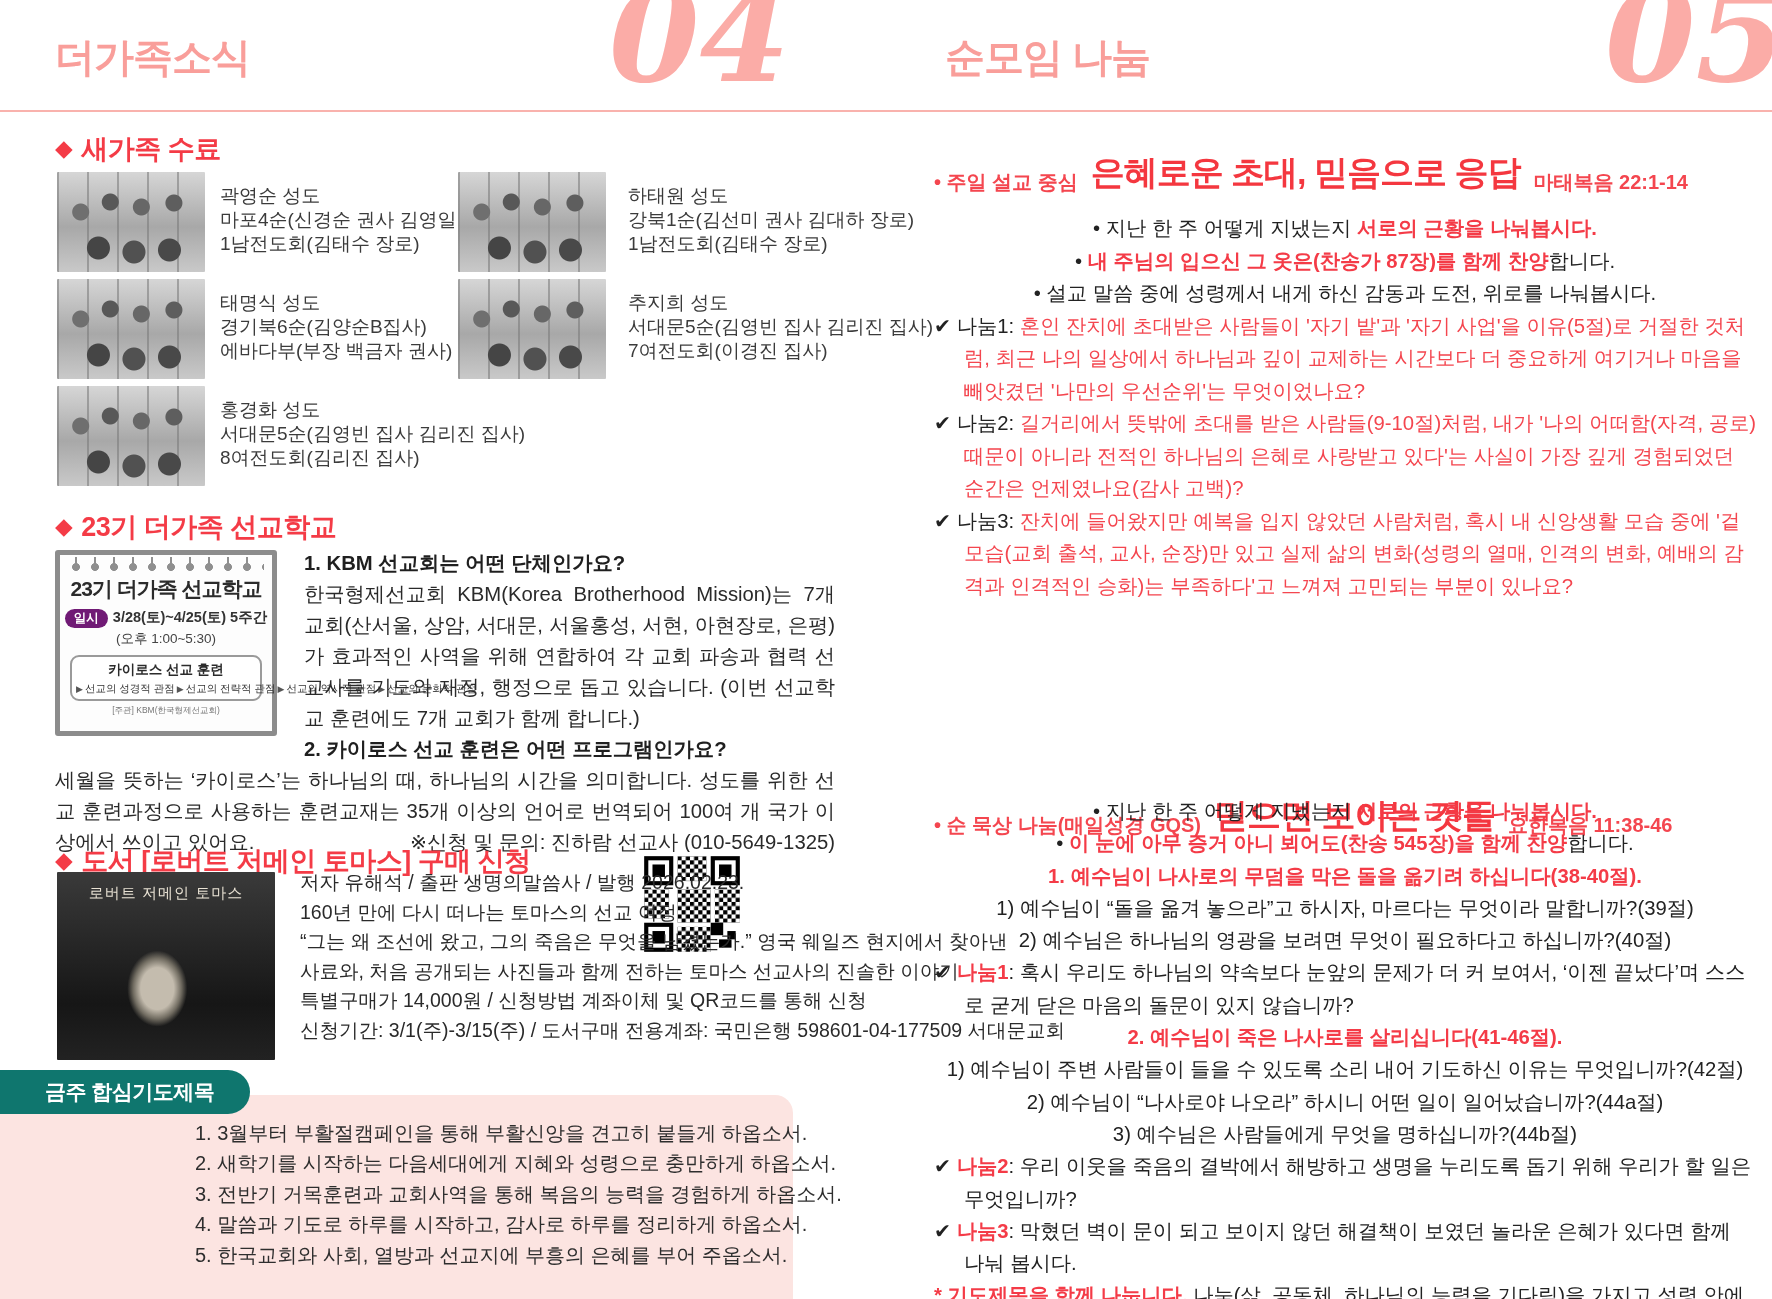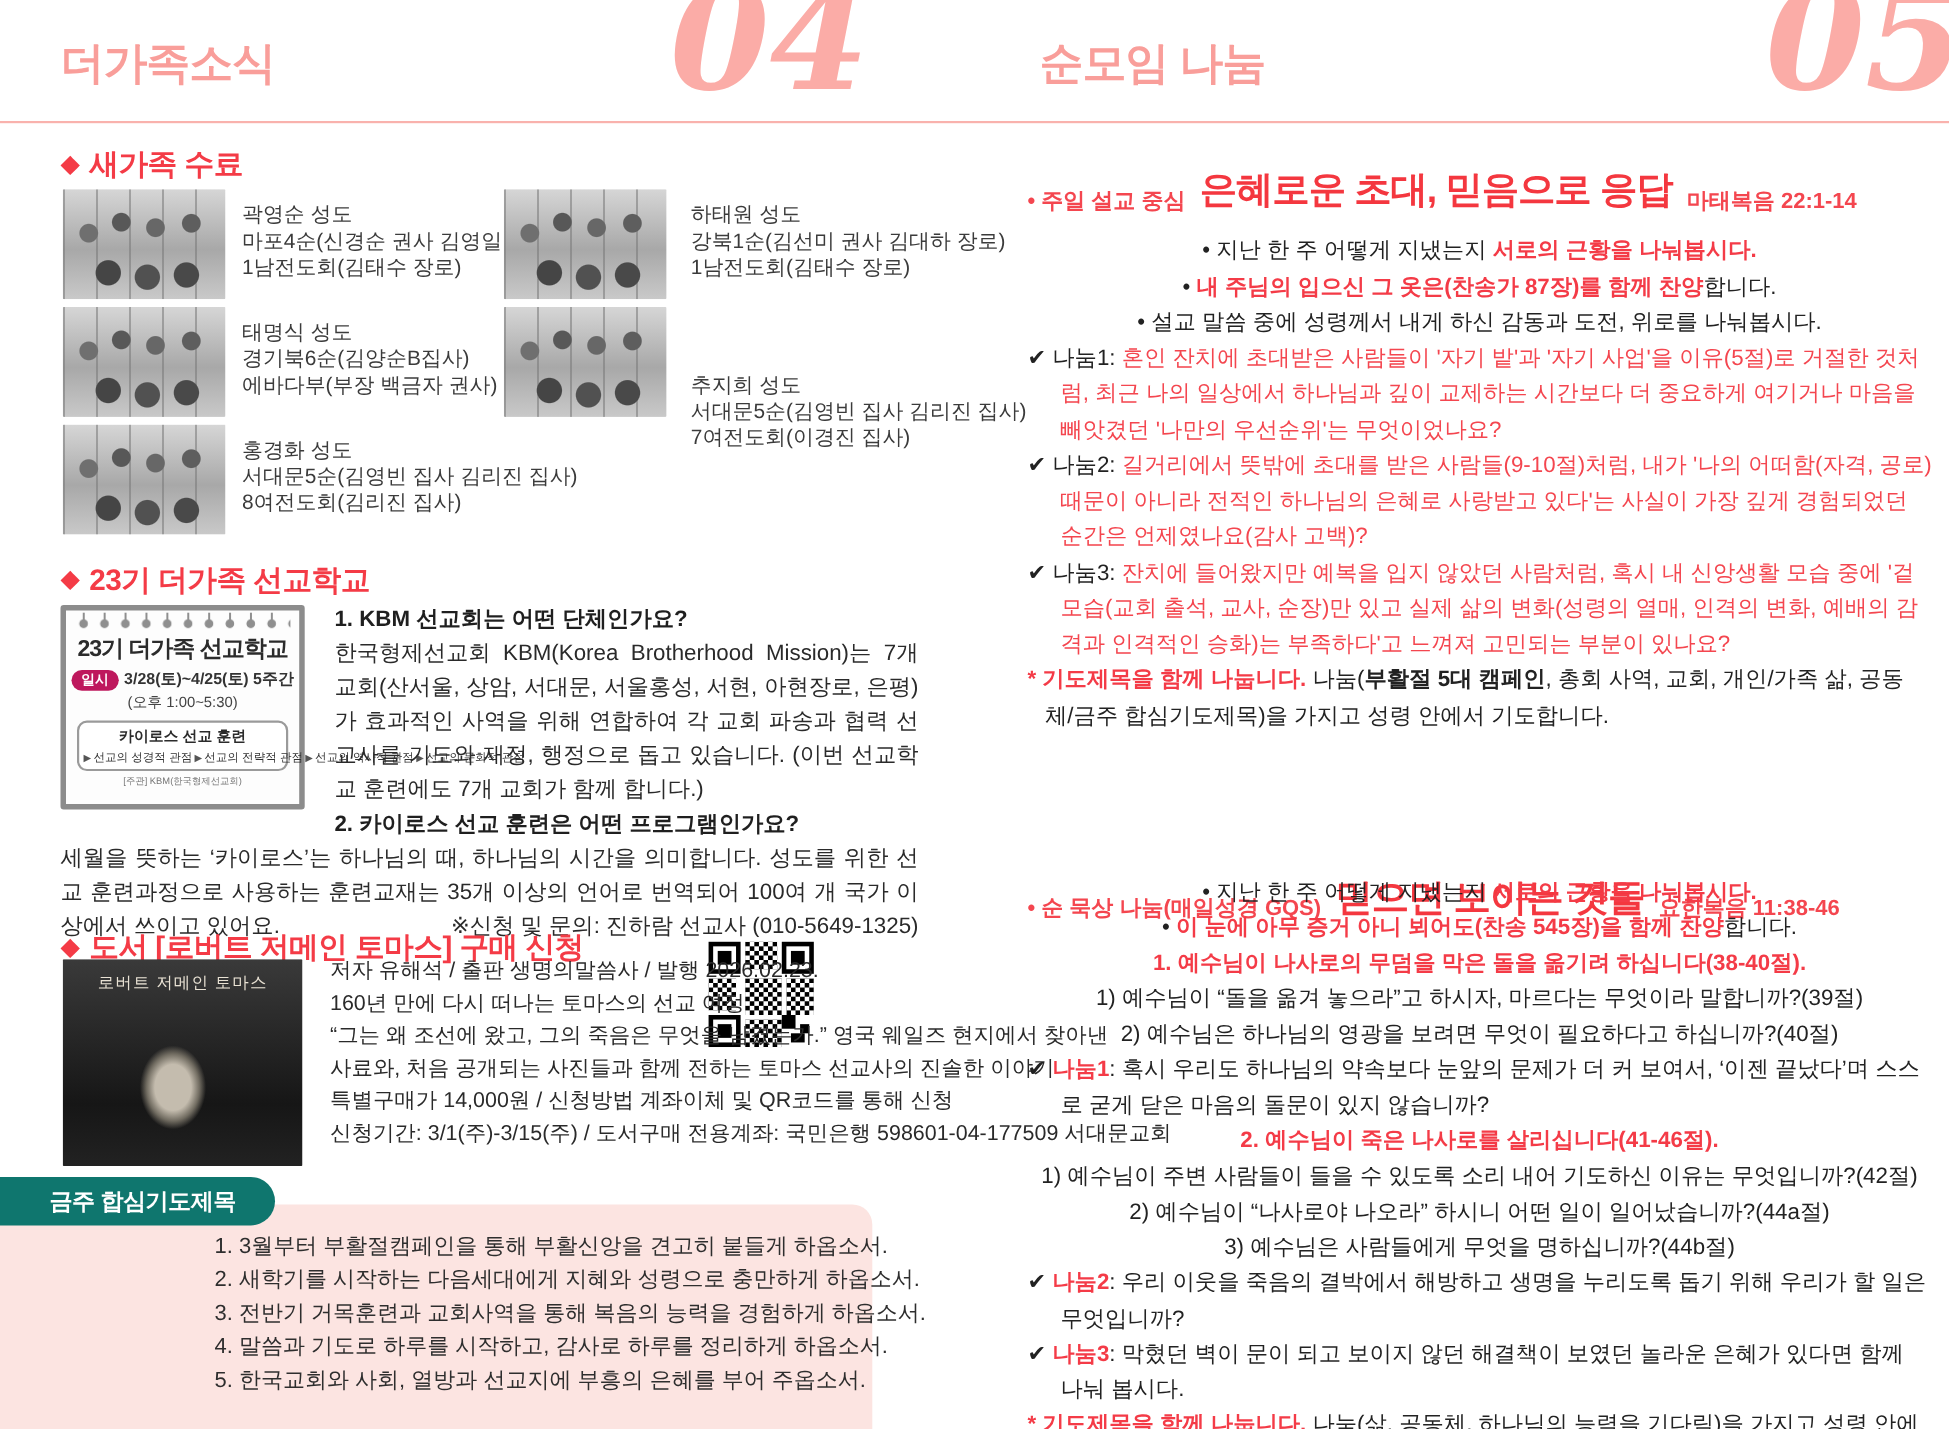--- a/index.html
+++ b/index.html
@@ -52,21 +52,21 @@
   }
   .poster-pins{
     height:15px;margin:2px 8px 2px 8px;
     background:
       radial-gradient(circle at 8px 10px, #8f8f8f 3.6px, rgba(0,0,0,0) 4.3px),
       repeating-linear-gradient(90deg, rgba(0,0,0,0) 0 7px, #8f8f8f 7px 9px, rgba(0,0,0,0) 9px 19px);
     background-size:19px 15px, 19px 8px;background-repeat:repeat-x;
   }
   .poster-title{font-size:21px;font-weight:800;color:#2b2b2b;letter-spacing:-1px;margin-top:3px;}
   .poster-date-row{margin-top:5px;font-size:14.5px;font-weight:bold;color:#333;}
-  .poster-date-badge{display:inline-block;background:#be185d;color:#fff;border-radius:11px;padding:1px 9px;font-size:12.5px;margin-right:5px;}
+  .poster-date-badge{display:inline-block;background:#701a75;color:#fff;border-radius:11px;padding:1px 9px;font-size:12.5px;margin-right:5px;}
   .poster-time{font-size:13.5px;color:#444;margin-top:2px;}
   .kairos-box{margin:7px 10px 0 10px;border:2px solid #9a9a9a;border-radius:9px;padding:4px 4px 3px 4px;background:#fff;}
   .kairos-title{font-size:13.5px;font-weight:800;color:#2b2b2b;}
   .kairos-grid{display:grid;grid-template-columns:1fr 1fr 1fr 1fr;gap:2px 2px;margin-top:3px;}
   .kairos-item{font-size:10.5px;color:#333;text-align:left;white-space:nowrap;}
   .kairos-item .ab{color:#555;font-size:9px;margin-right:2px;}
   .poster-footer{font-size:8.5px;color:#777;margin-top:4px;}
   .q-title{font-weight:bold;color:#1f1f1f;}
   .contact-line{text-align:right;margin-top:-31px;}
 
@@ -134,21 +134,21 @@
   </div>
 
   <div class="photo photo-left" style="top:279px;"></div>
   <div class="card-text" style="left:220px;top:291px;">
     <div>태명식 성도</div>
     <div>경기북6순(김양순B집사)</div>
     <div>에바다부(부장 백금자 권사)</div>
   </div>
 
   <div class="photo photo-right" style="top:279px;"></div>
-  <div class="card-text" style="left:628px;top:291px;margin-top:48px;">
+  <div class="card-text" style="left:628px;top:291px;">
     <div>추지희 성도</div>
     <div>서대문5순(김영빈 집사 김리진 집사)</div>
     <div>7여전도회(이경진 집사)</div>
   </div>
 
   <div class="photo photo-left" style="top:386px;"></div>
   <div class="card-text" style="left:220px;top:398px;">
     <div>홍경화 성도</div>
     <div>서대문5순(김영빈 집사 김리진 집사)</div>
     <div>8여전도회(김리진 집사)</div>
@@ -251,21 +251,20 @@
     <span class="sec-ref">마태복음 22:1-14</span>
   </div>
 
   <div class="sec-lines" id="s1-lines">
     <div class="rline flat"><span class="seg-k">• 지난 한 주 어떻게 지냈는지 </span><span class="seg-rb">서로의 근황을 나눠봅시다.</span></div>
     <div class="rline flat"><span class="seg-k">• </span><span class="seg-rb">내 주님의 입으신 그 옷은(찬송가 87장)를 함께 찬양</span><span class="seg-k">합니다.</span></div>
     <div class="rline flat"><span class="seg-k">• 설교 말씀 중에 성령께서 내게 하신 감동과 도전, 위로를 나눠봅시다.</span></div>
     <div class="rline"><span class="seg-k">✔ 나눔1: </span><span class="seg-r">혼인 잔치에 초대받은 사람들이 '자기 밭'과 '자기 사업'을 이유(5절)로 거절한 것처럼, 최근 나의 일상에서 하나님과 깊이 교제하는 시간보다 더 중요하게 여기거나 마음을 빼앗겼던 '나만의 우선순위'는 무엇이었나요?</span></div>
     <div class="rline"><span class="seg-k">✔ 나눔2: </span><span class="seg-r">길거리에서 뜻밖에 초대를 받은 사람들(9-10절)처럼, 내가 '나의 어떠함(자격, 공로) 때문이 아니라 전적인 하나님의 은혜로 사랑받고 있다'는 사실이 가장 깊게 경험되었던 순간은 언제였나요(감사 고백)?</span></div>
     <div class="rline"><span class="seg-k">✔ 나눔3: </span><span class="seg-r">잔치에 들어왔지만 예복을 입지 않았던 사람처럼, 혹시 내 신앙생활 모습 중에 '겉모습(교회 출석, 교사, 순장)만 있고 실제 삶의 변화(성령의 열매, 인격의 변화, 예배의 감격과 인격적인 승화)는 부족하다'고 느껴져 고민되는 부분이 있나요?</span></div>
-    <div class="rline star"><span class="seg-rb">* 기도제목을 함께 나눕니다.</span><span class="seg-k"> 나눔(</span><span class="seg-kb">부활절 5대 캠페인</span><span class="seg-k">, 총회 사역, 교회, 개인/가족 삶, 공동체/금주 합심기도제목)을 가지고 성령 안에서 기도합니다.</span></div>
   </div>
 
   <div class="sec-head" style="top:765px;margin-top:28px;">
     <span class="sec-kicker">• 순 묵상 나눔(매일성경 GQS)</span>
     <span class="sec-title">믿으면 보이는 것들</span>
     <span class="sec-ref">요한복음 11:38-46</span>
   </div>
 
   <div class="sec-lines" id="s2-lines">
     <div class="rline flat"><span class="seg-k">• 지난 한 주 어떻게 지냈는지 </span><span class="seg-rb">서로의 근황을 나눠봅시다.</span></div>

